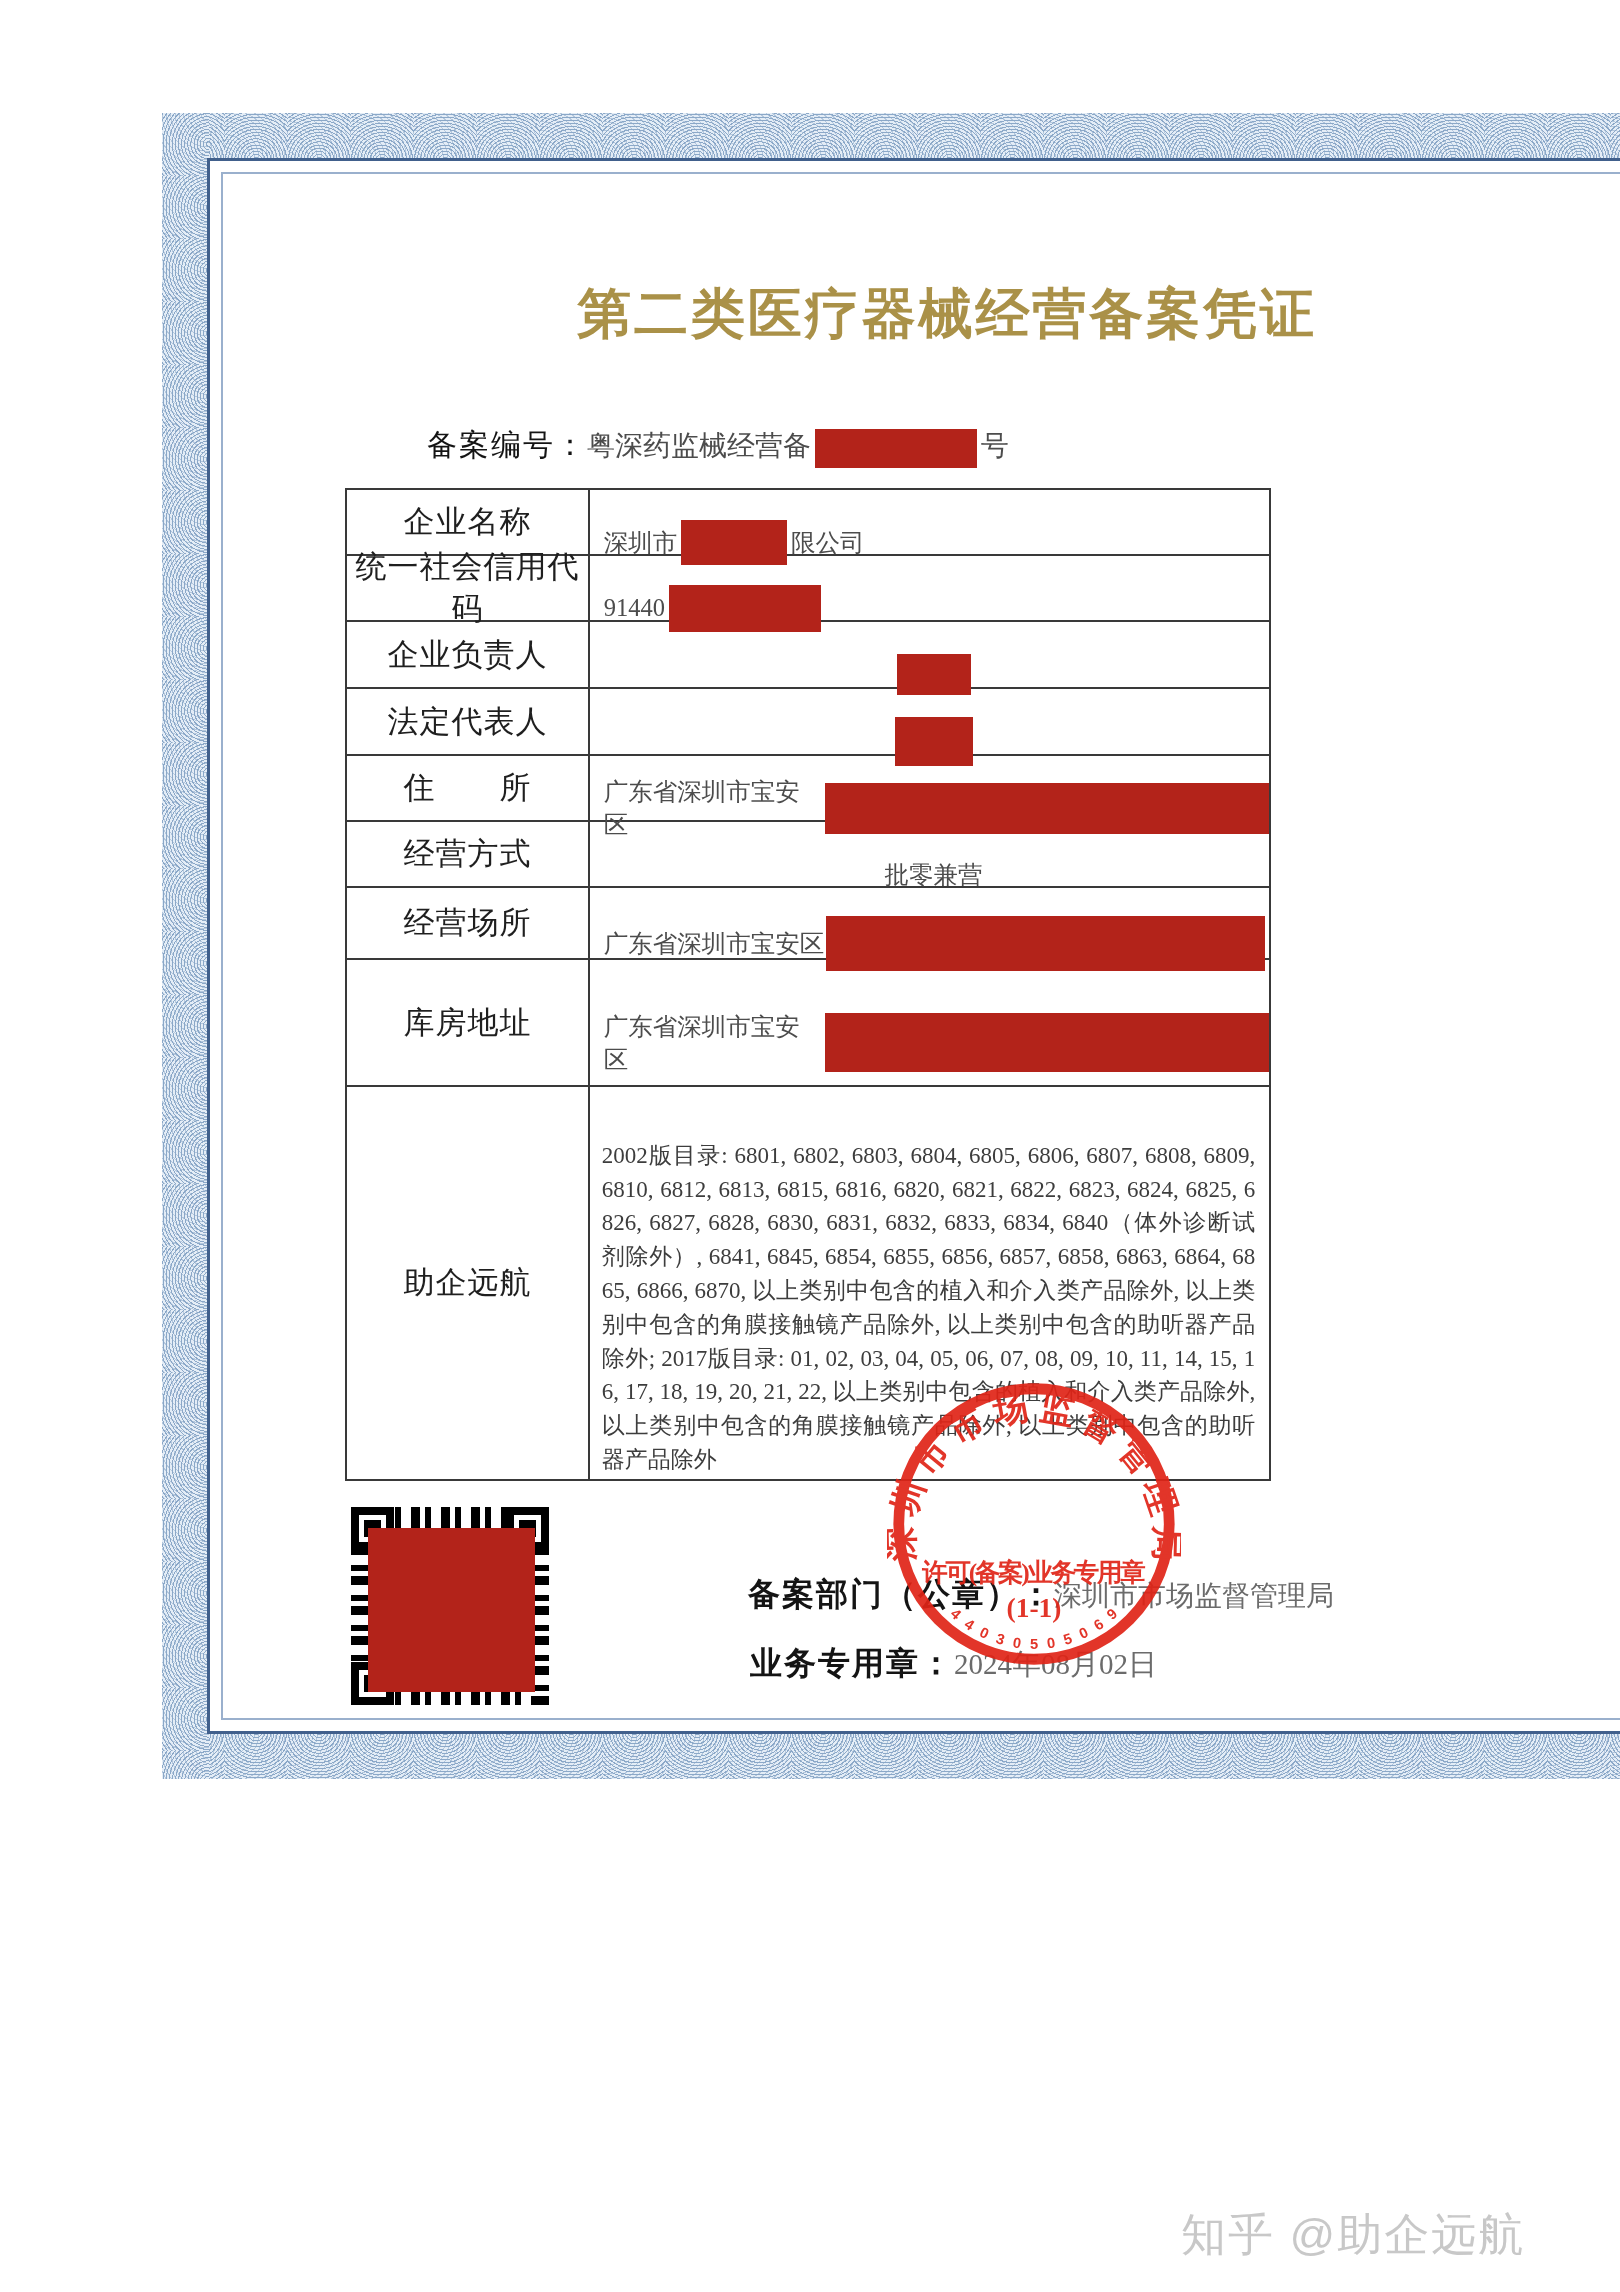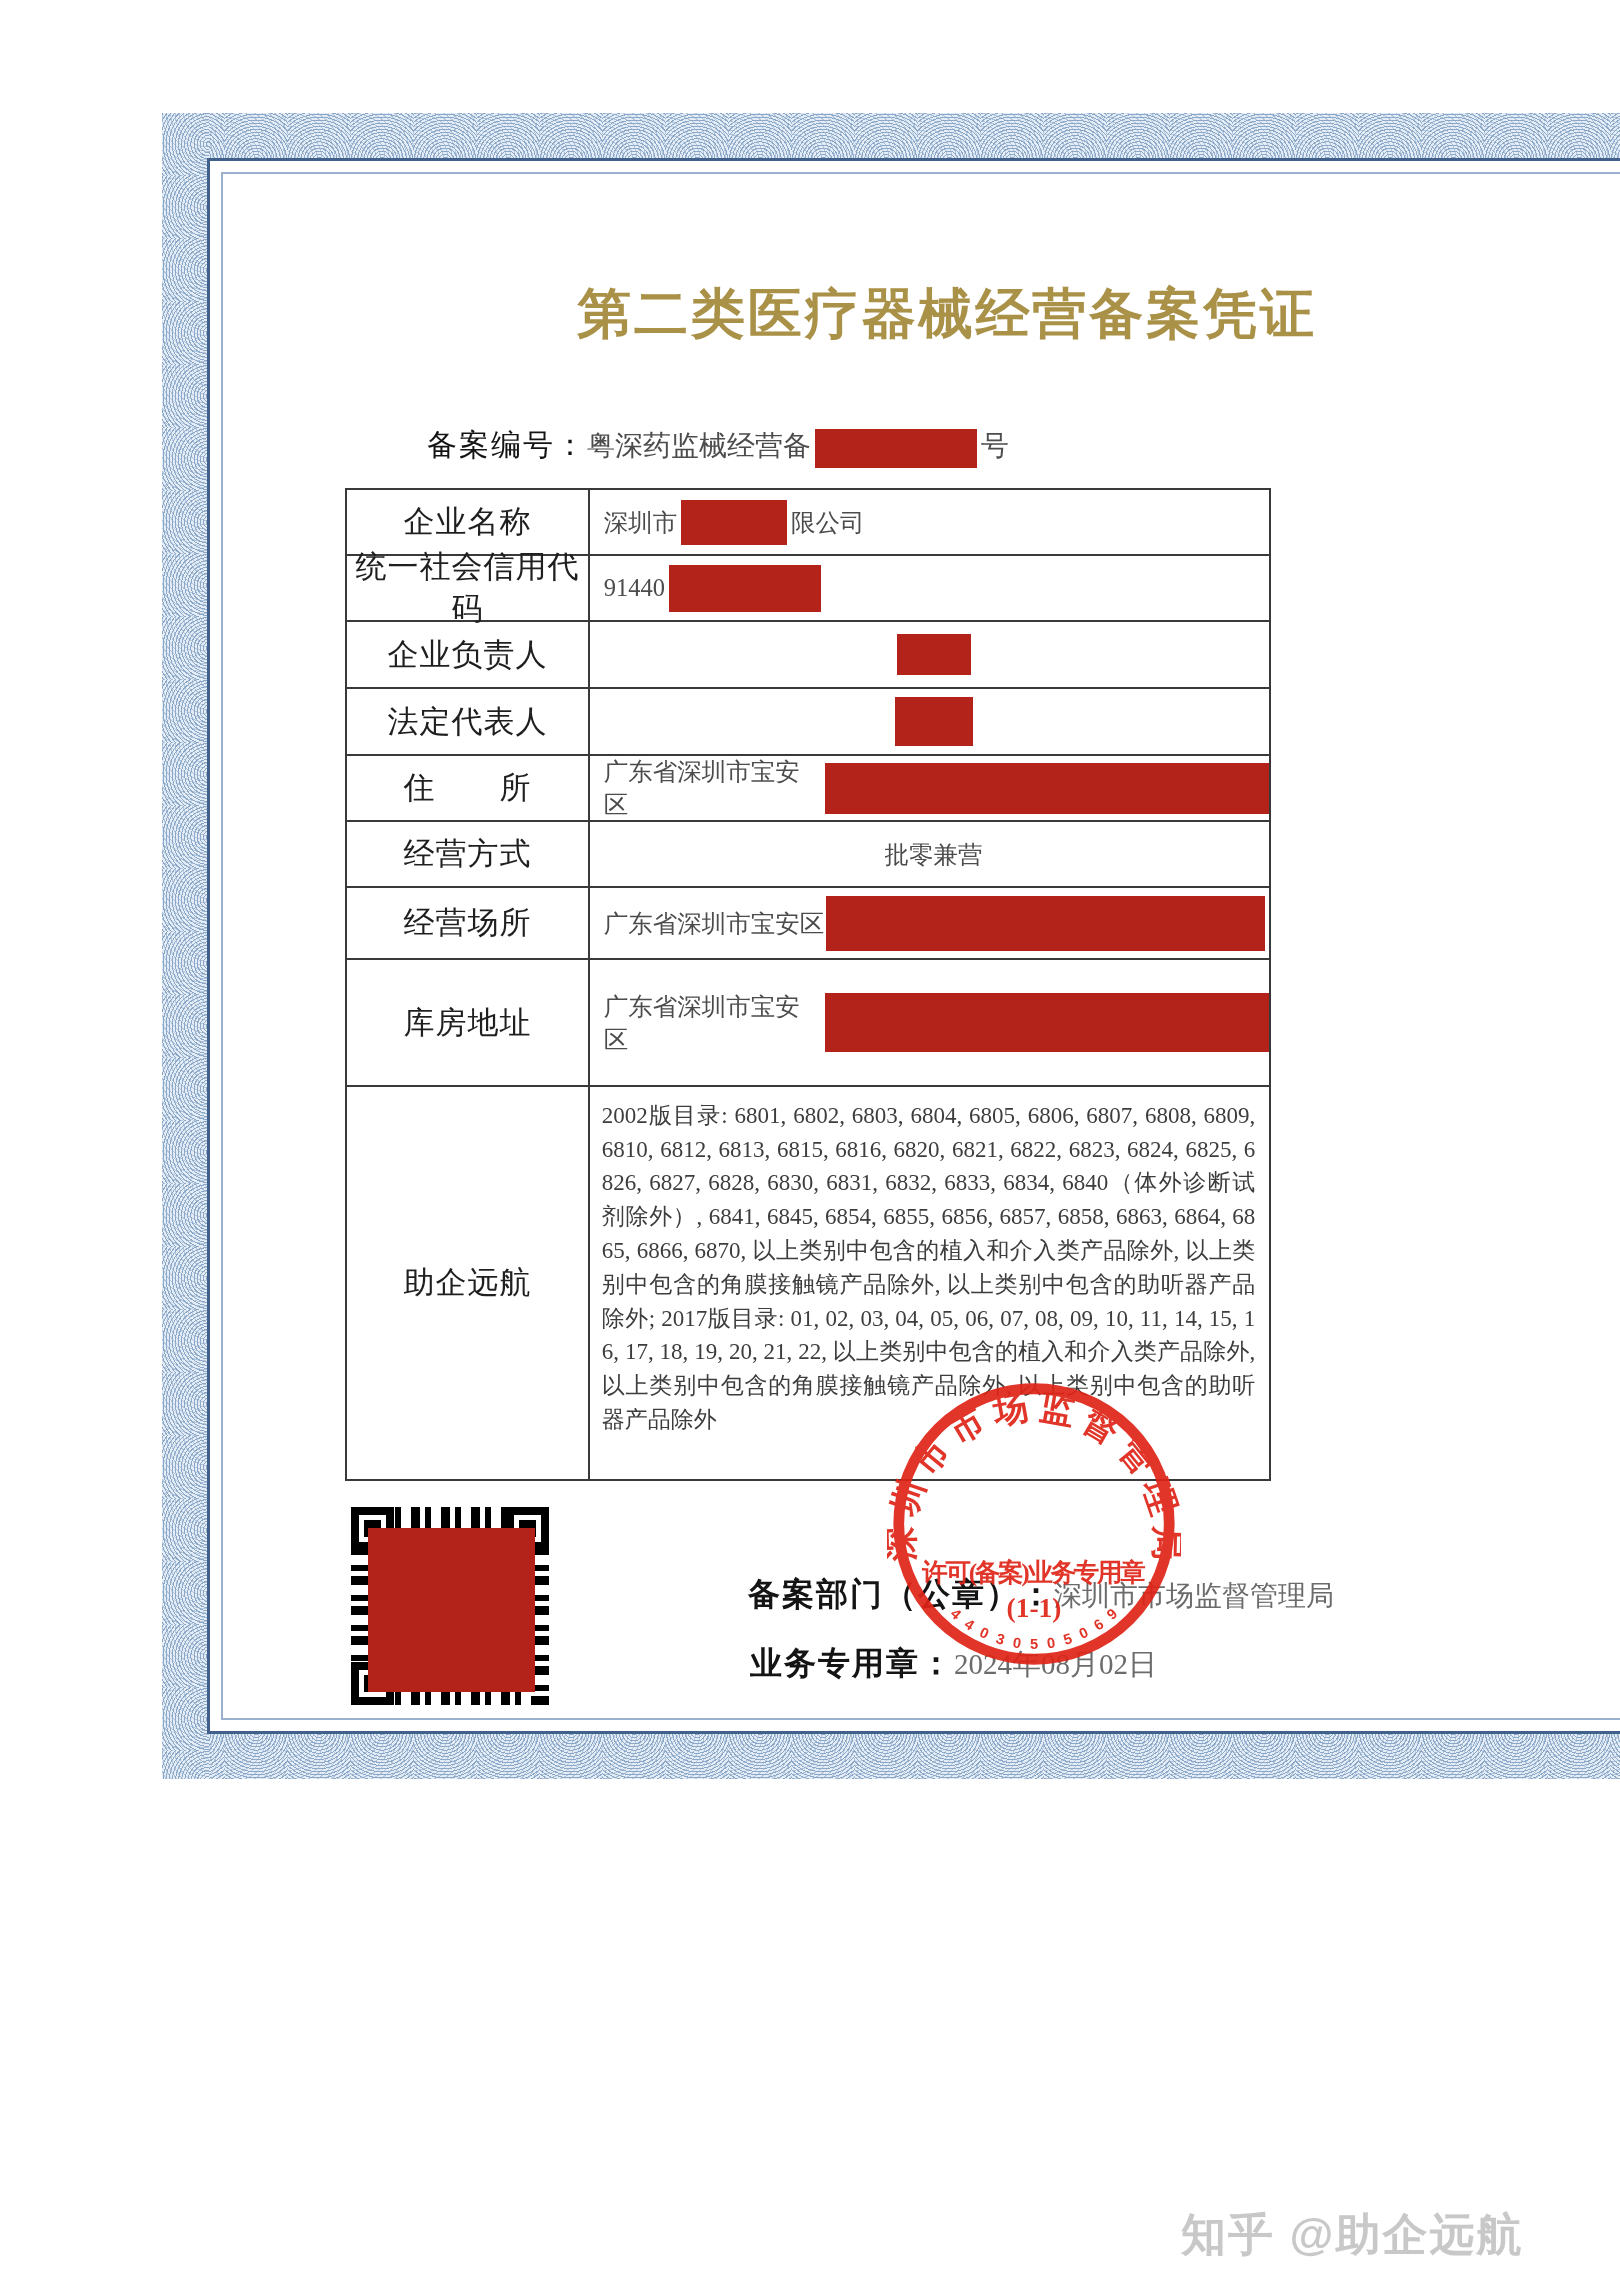--- a/index.html
+++ b/index.html
@@ -48,21 +48,21 @@
   .filing .lab{font-weight:normal;color:#141414;font-size:30px;letter-spacing:2px;}
 
   .redact{display:inline-block;background:#b3231a;vertical-align:middle;}
 
   
   .tbl{position:absolute;left:183px;top:375px;width:926px;border:2px solid #393939;background:#fff;box-sizing:border-box;}
   .row{display:flex;border-bottom:2px solid #393939;box-sizing:border-box;}
   .row:last-child{border-bottom:none;}
   .lbl{width:243px;flex:0 0 243px;border-right:2px solid #393939;display:flex;align-items:center;
        justify-content:center;font-size:31px;color:#1f1f1f;letter-spacing:1px;box-sizing:border-box;text-align:center;}
-  .val{flex:1;display:flex;align-items:center;padding-left:13.7px;font-size:24.5px;color:#4c4c4c;box-sizing:border-box;}
+  .val{flex:1;display:flex;align-items:center;padding-left:13.7px;font-size:24.5px;color:#4c4c4c;box-sizing:border-box;margin-top:40px;}
   .val.center{justify-content:center;padding-left:8px;}
   .val.scope{align-items:flex-start;padding:11.8px 13.7px 11.8px 11.8px;}
   .scope-text{font-size:23px;line-height:1.47;color:#3d3d3d;text-align:justify;word-break:break-all;}
 
   .h67{height:66px}.h68{height:67px}.h73{height:72px}.h130{height:127px}.h400{height:392px}
 
   .r-filing{width:162px;height:39px;margin:0 3.9px;}
   .r1{width:106px;height:45px;margin:0 3.9px;}
   .r2{width:152px;height:47px;margin-left:3.9px;}
   .r3{width:78px;height:49px;}
@@ -87,21 +87,21 @@
   
   .dept{position:absolute;left:586px;top:1460px;white-space:nowrap;font-size:28px;color:#6b6b6b;}
   .dept .lab, .date .lab{font-weight:bold;color:#141414;font-size:32px;letter-spacing:2px;
         font-family:"Liberation Sans",sans-serif;}
   .date{position:absolute;left:588px;top:1529px;white-space:nowrap;font-size:29px;color:#6b6b6b;}
 
   
   .stamp{position:absolute;left:725px;top:1264px;width:294px;height:294px;opacity:.92;}
 
   
-  .wm{position:absolute;left:1181px;top:2205px;font-size:45px;font-weight:700;color:#c8c8c8;
+  .wm{position:absolute;left:1181px;top:2205px;font-size:45px;font-weight:400;color:#c8c8c8;
       font-family:"Liberation Sans",sans-serif;letter-spacing:2px;}
 </style>
 </head>
 <body>
 
 <div class="cert">
   <div class="lace">
     <div class="t"></div>
     <div class="b"></div>
     <div class="l"></div>

